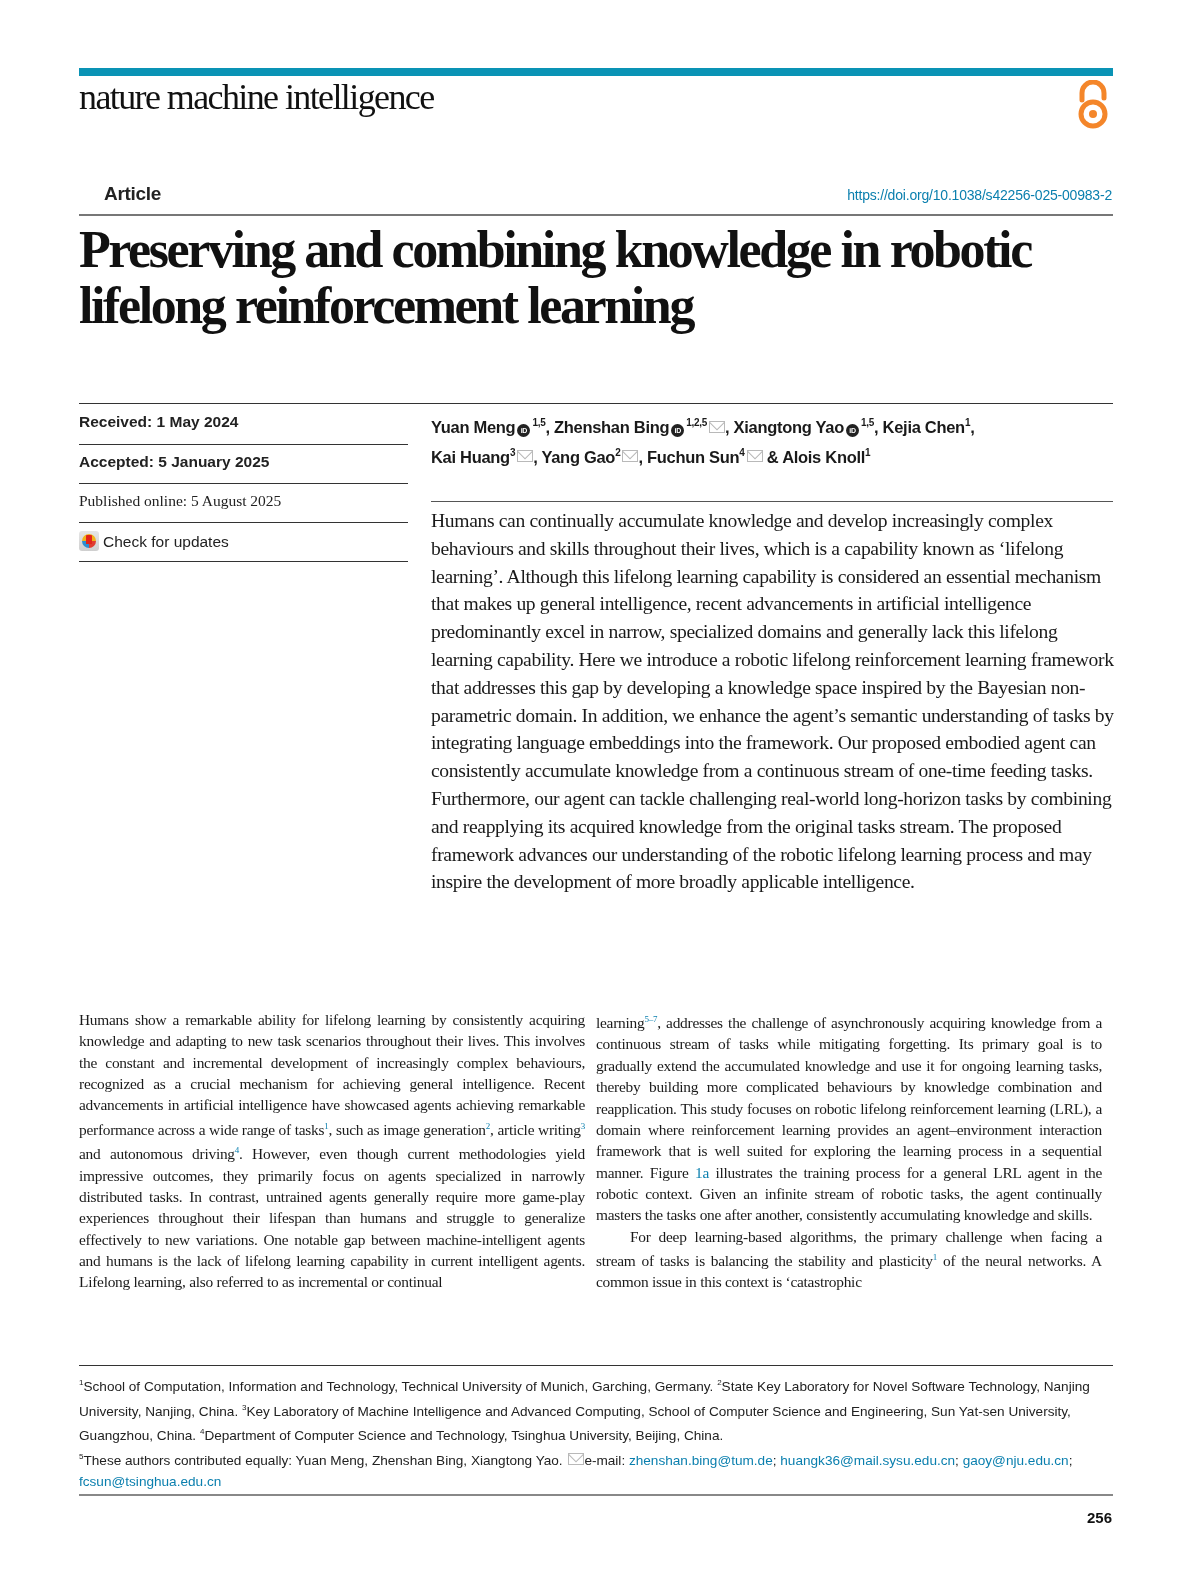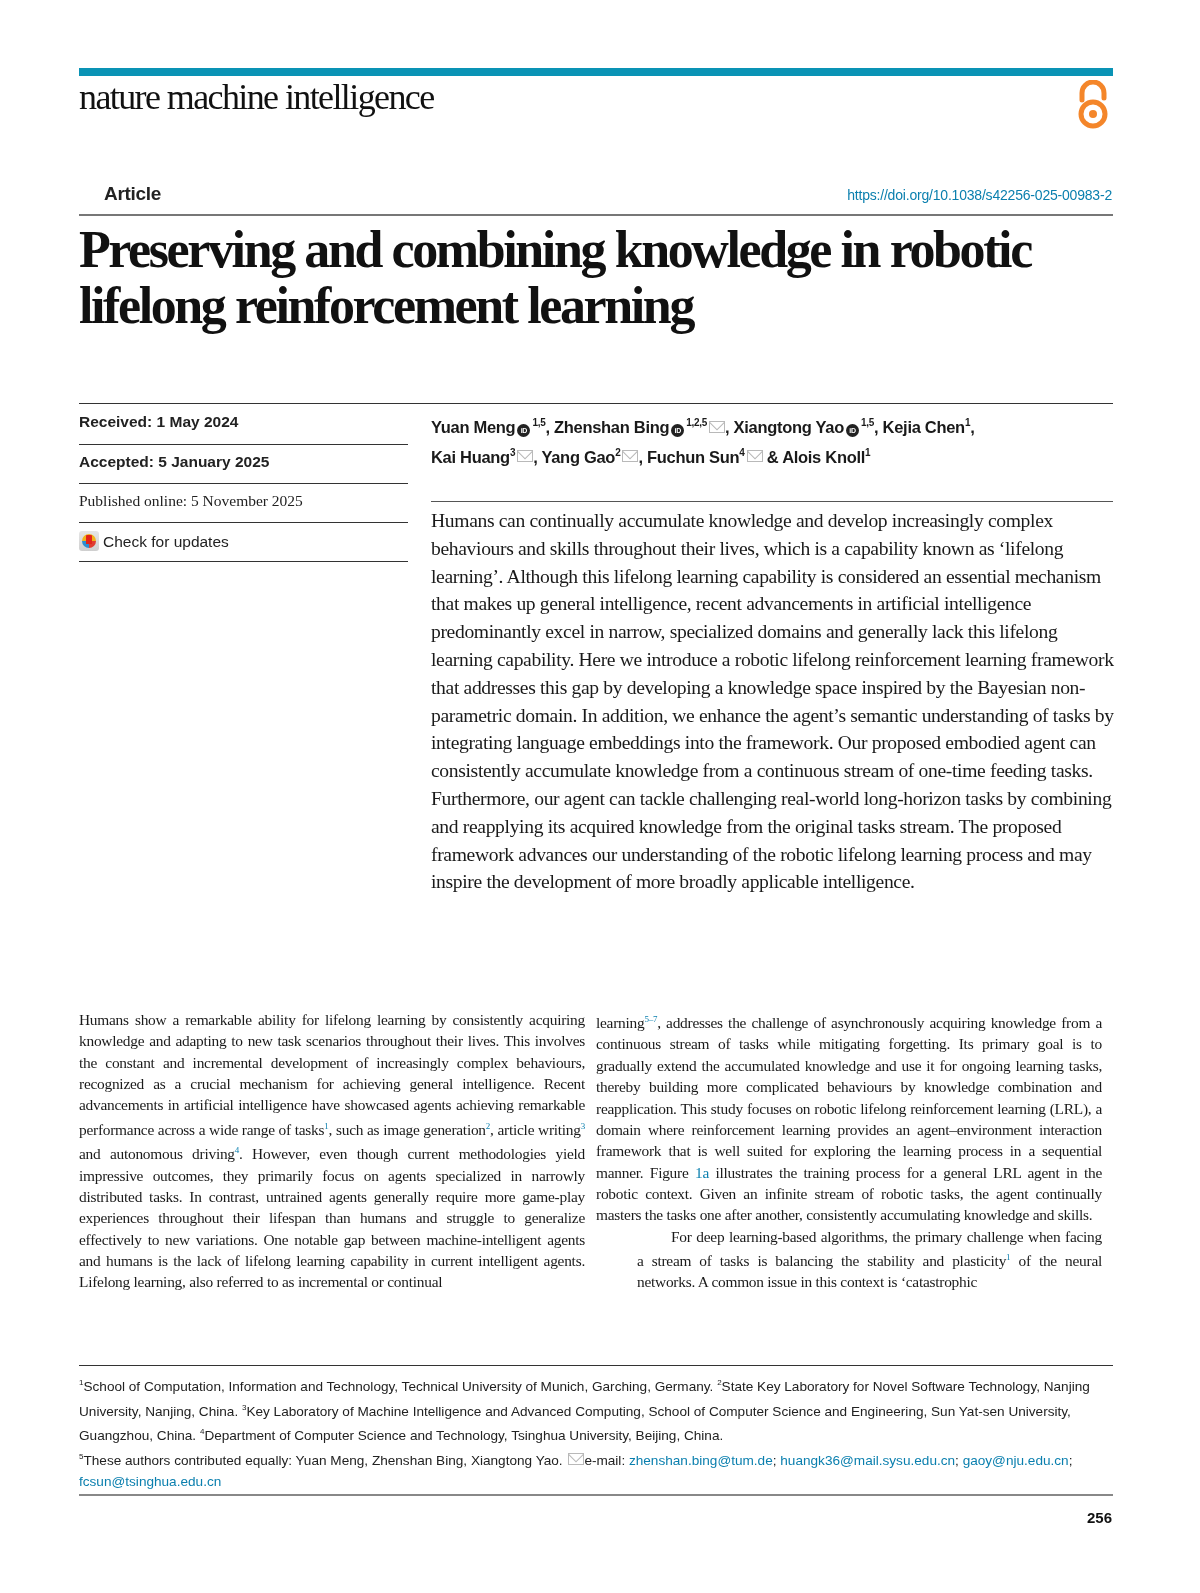--- a/index.html
+++ b/index.html
@@ -27,21 +27,21 @@
   .orcid { display: inline-block; width: 13px; height: 13px; border-radius: 50%; background: #222; color: #fff; font-size: 7px; line-height: 13px; text-align: center; vertical-align: 0px; margin: 0 2px; font-weight: 700; }
   .mail { display: inline-block; width: 14px; height: 10px; border: 1px solid #b9b9b9; position: relative; vertical-align: 0px; margin-left: 2px; overflow: hidden; }
   .mail::before { content: ""; position: absolute; left: 1px; top: -6px; width: 10px; height: 10px; border: 1px solid #b9b9b9; transform: rotate(45deg); }
   .rule-abs { left: 431px; top: 501px; width: 682px; height: 1px; background: #555; }
   .abstract { left: 431px; top: 507px; width: 690px; font-family: "Liberation Serif", serif; font-size: 19.6px; line-height: 27.8px; color: #1a1a1a; letter-spacing: -0.35px; }
   .body-col { font-family: "Liberation Serif", serif; font-size: 15.4px; line-height: 21.35px; color: #1a1a1a; text-align: justify; letter-spacing: -0.25px; }
   .col1 { left: 79px; top: 1009px; width: 506px; }
   .col2 { left: 596px; top: 1009px; width: 506px; }
   .body-col sup { font-size: 9px; color: #0a7fae; }
   .body-col .ref { color: #0a7fae; }
-  .indent { text-indent: 34px; display: block; margin-left: 41px; }
+  .indent { text-indent: 34px; display: block; }
   .rule-aff { left: 79px; top: 1365px; width: 1034px; height: 1px; background: #333; }
   .affil { left: 79px; top: 1372px; width: 1040px; font-size: 13.6px; line-height: 21.2px; color: #222; }
   .affil sup { font-size: 8px; }
   .affil .link { color: #0a7fae; }
   .rule-foot { left: 79px; top: 1494px; width: 1034px; height: 2px; background: #888; }
   .footer-left { left: 79px; top: 1596px; font-size: 15px; color: #222; }
   .footer-left .jn { color: #0a7fae; }
   .page-num { right: 88px; top: 1509px; font-size: 15px; font-weight: 700; color: #111; }
 </style>
 </head>
@@ -70,21 +70,21 @@
   <div class="meta-row" style="top:40px;">
       <div class="line"></div>
     </div>
   <div class="meta-row" style="top:49px;">
       <span class="t bold">Accepted: 5 January 2025</span>
     </div>
   <div class="meta-row" style="top:79px;">
       <div class="line"></div>
     </div>
   <div class="meta-row" style="top:88px;">
-      <span class="t serif">Published online: 5 November 2025</span>
+      <span class="t serif">Published online: 5 August 2025</span>
     </div>
   <div class="meta-row" style="top:118px;">
       <div class="line"></div>
     </div>
   <div class="meta-row" style="top:127px;">
     <span class="t"><span class="check-icon"></span><span style="font-weight:500">Check for updates</span></span>
   </div>
   <div class="meta-row" style="top:157px;">
       <div class="line"></div>
     </div>

